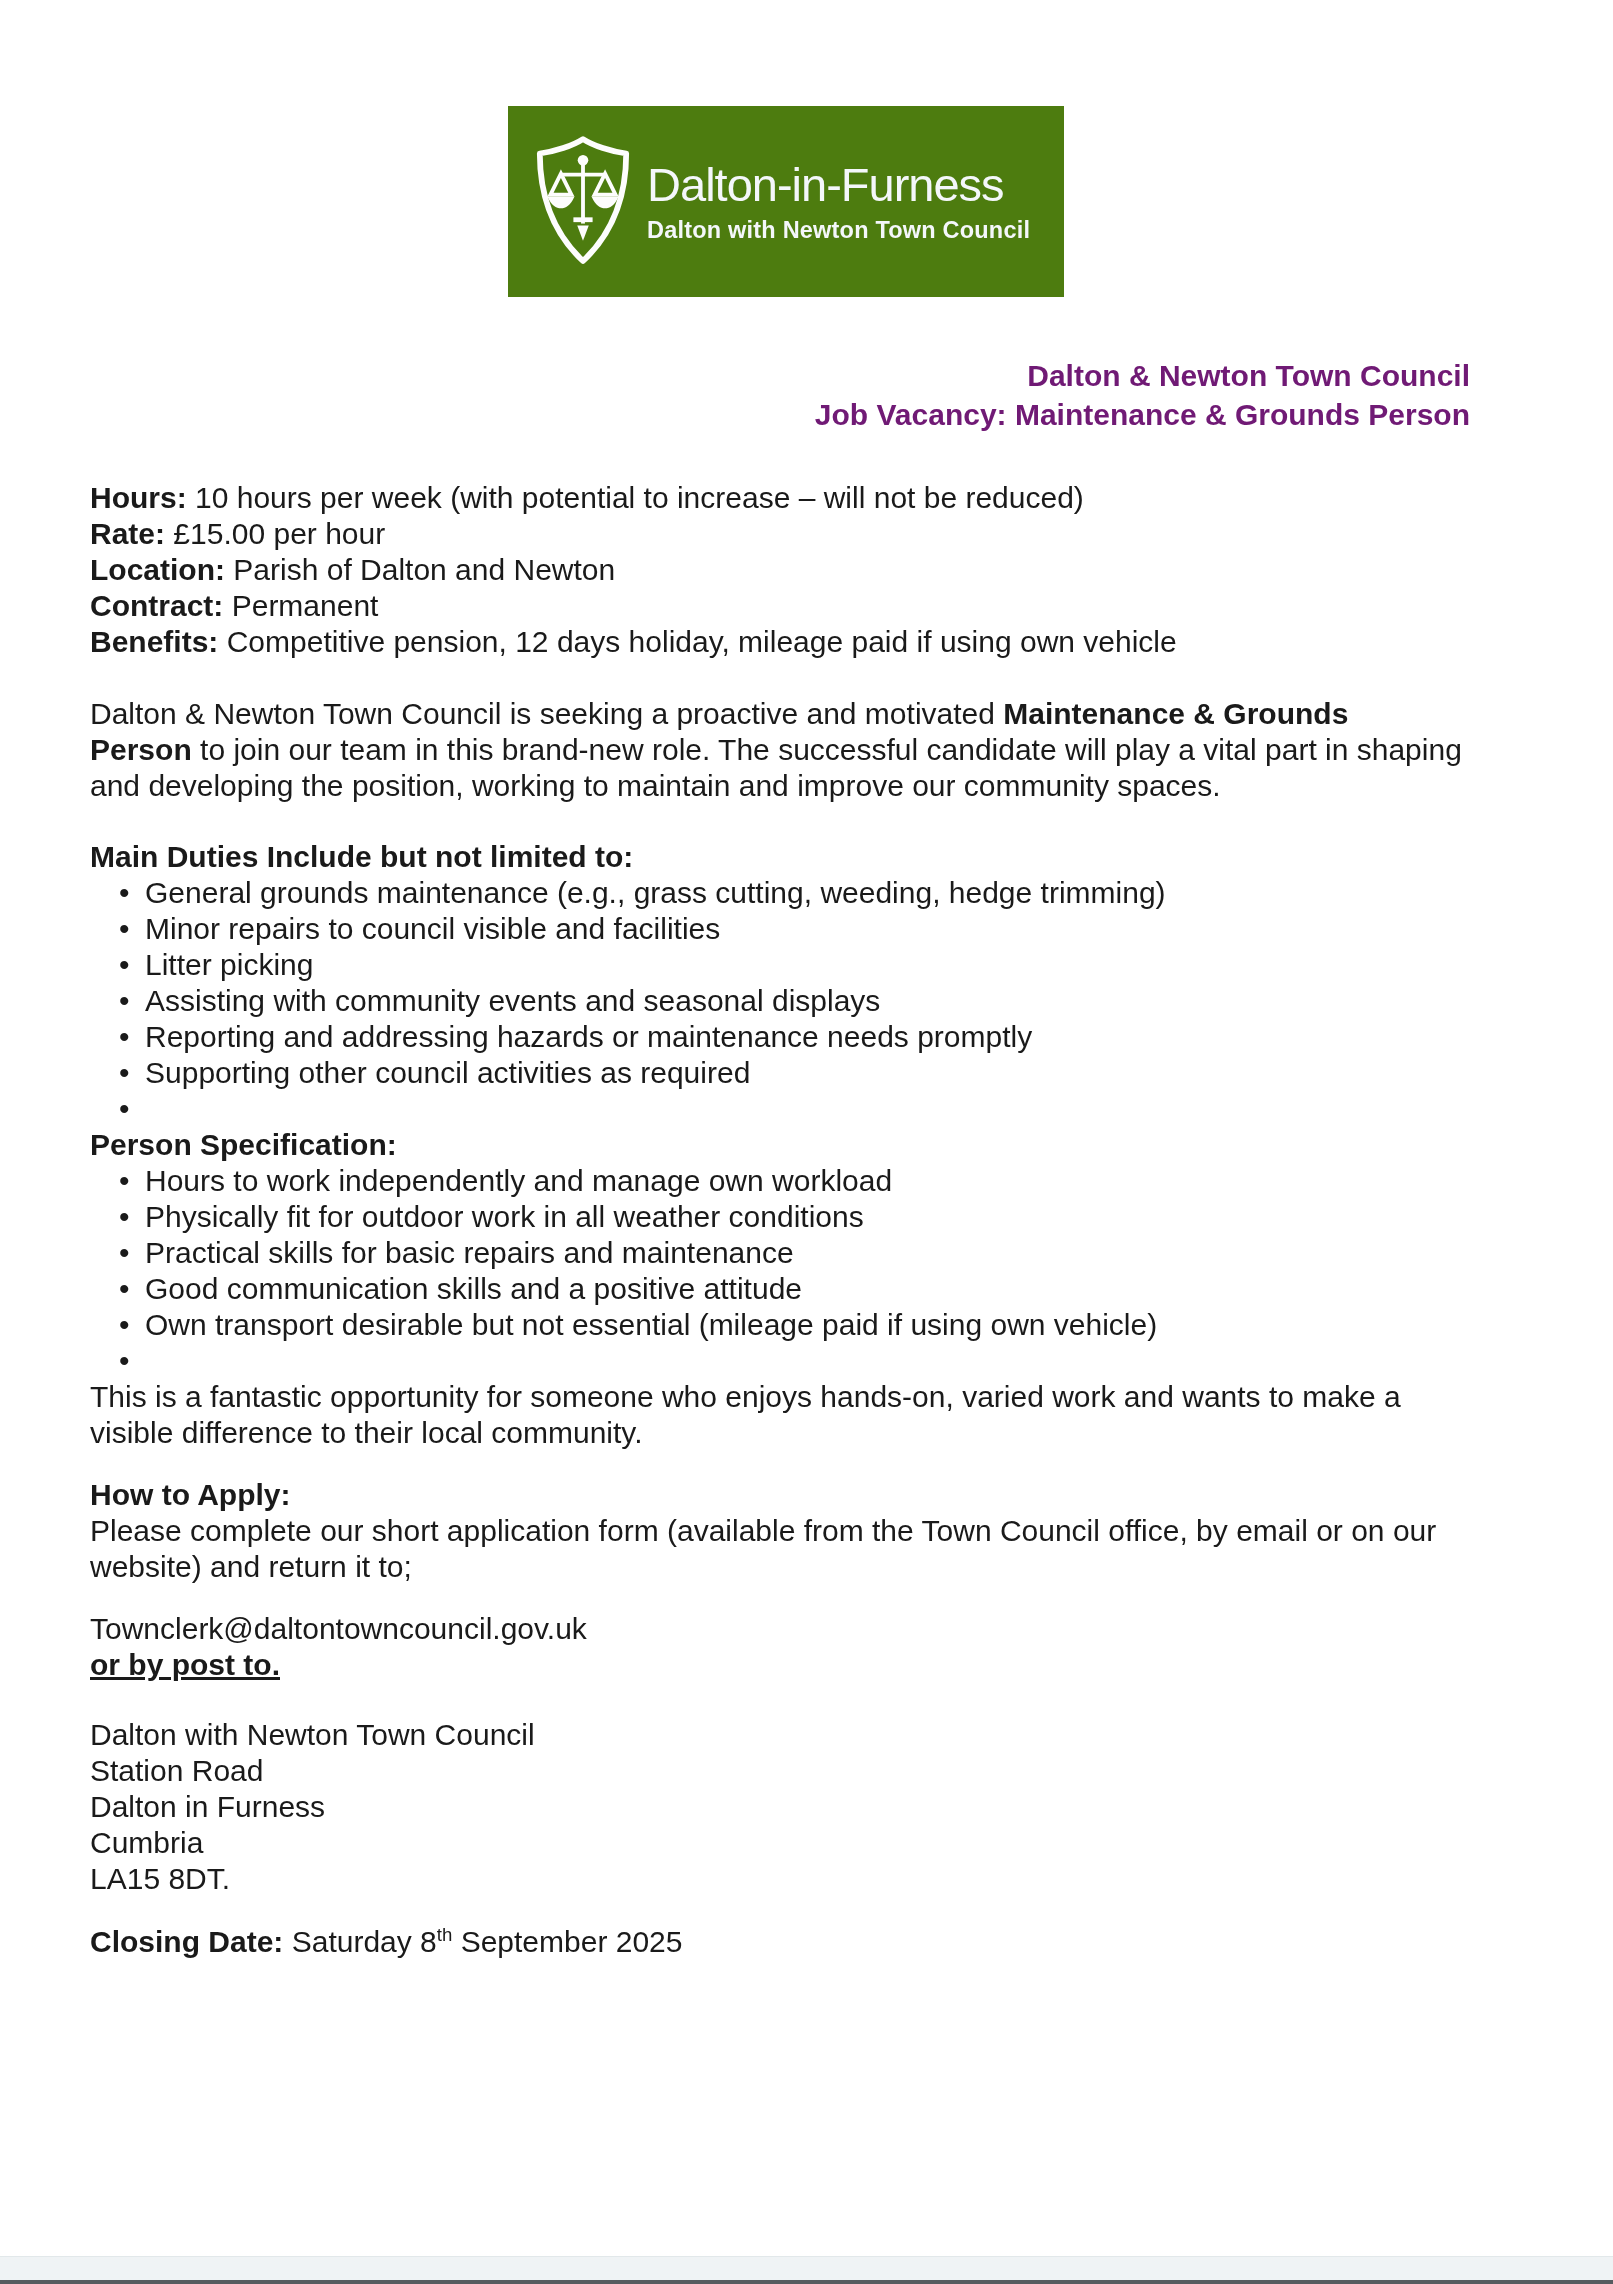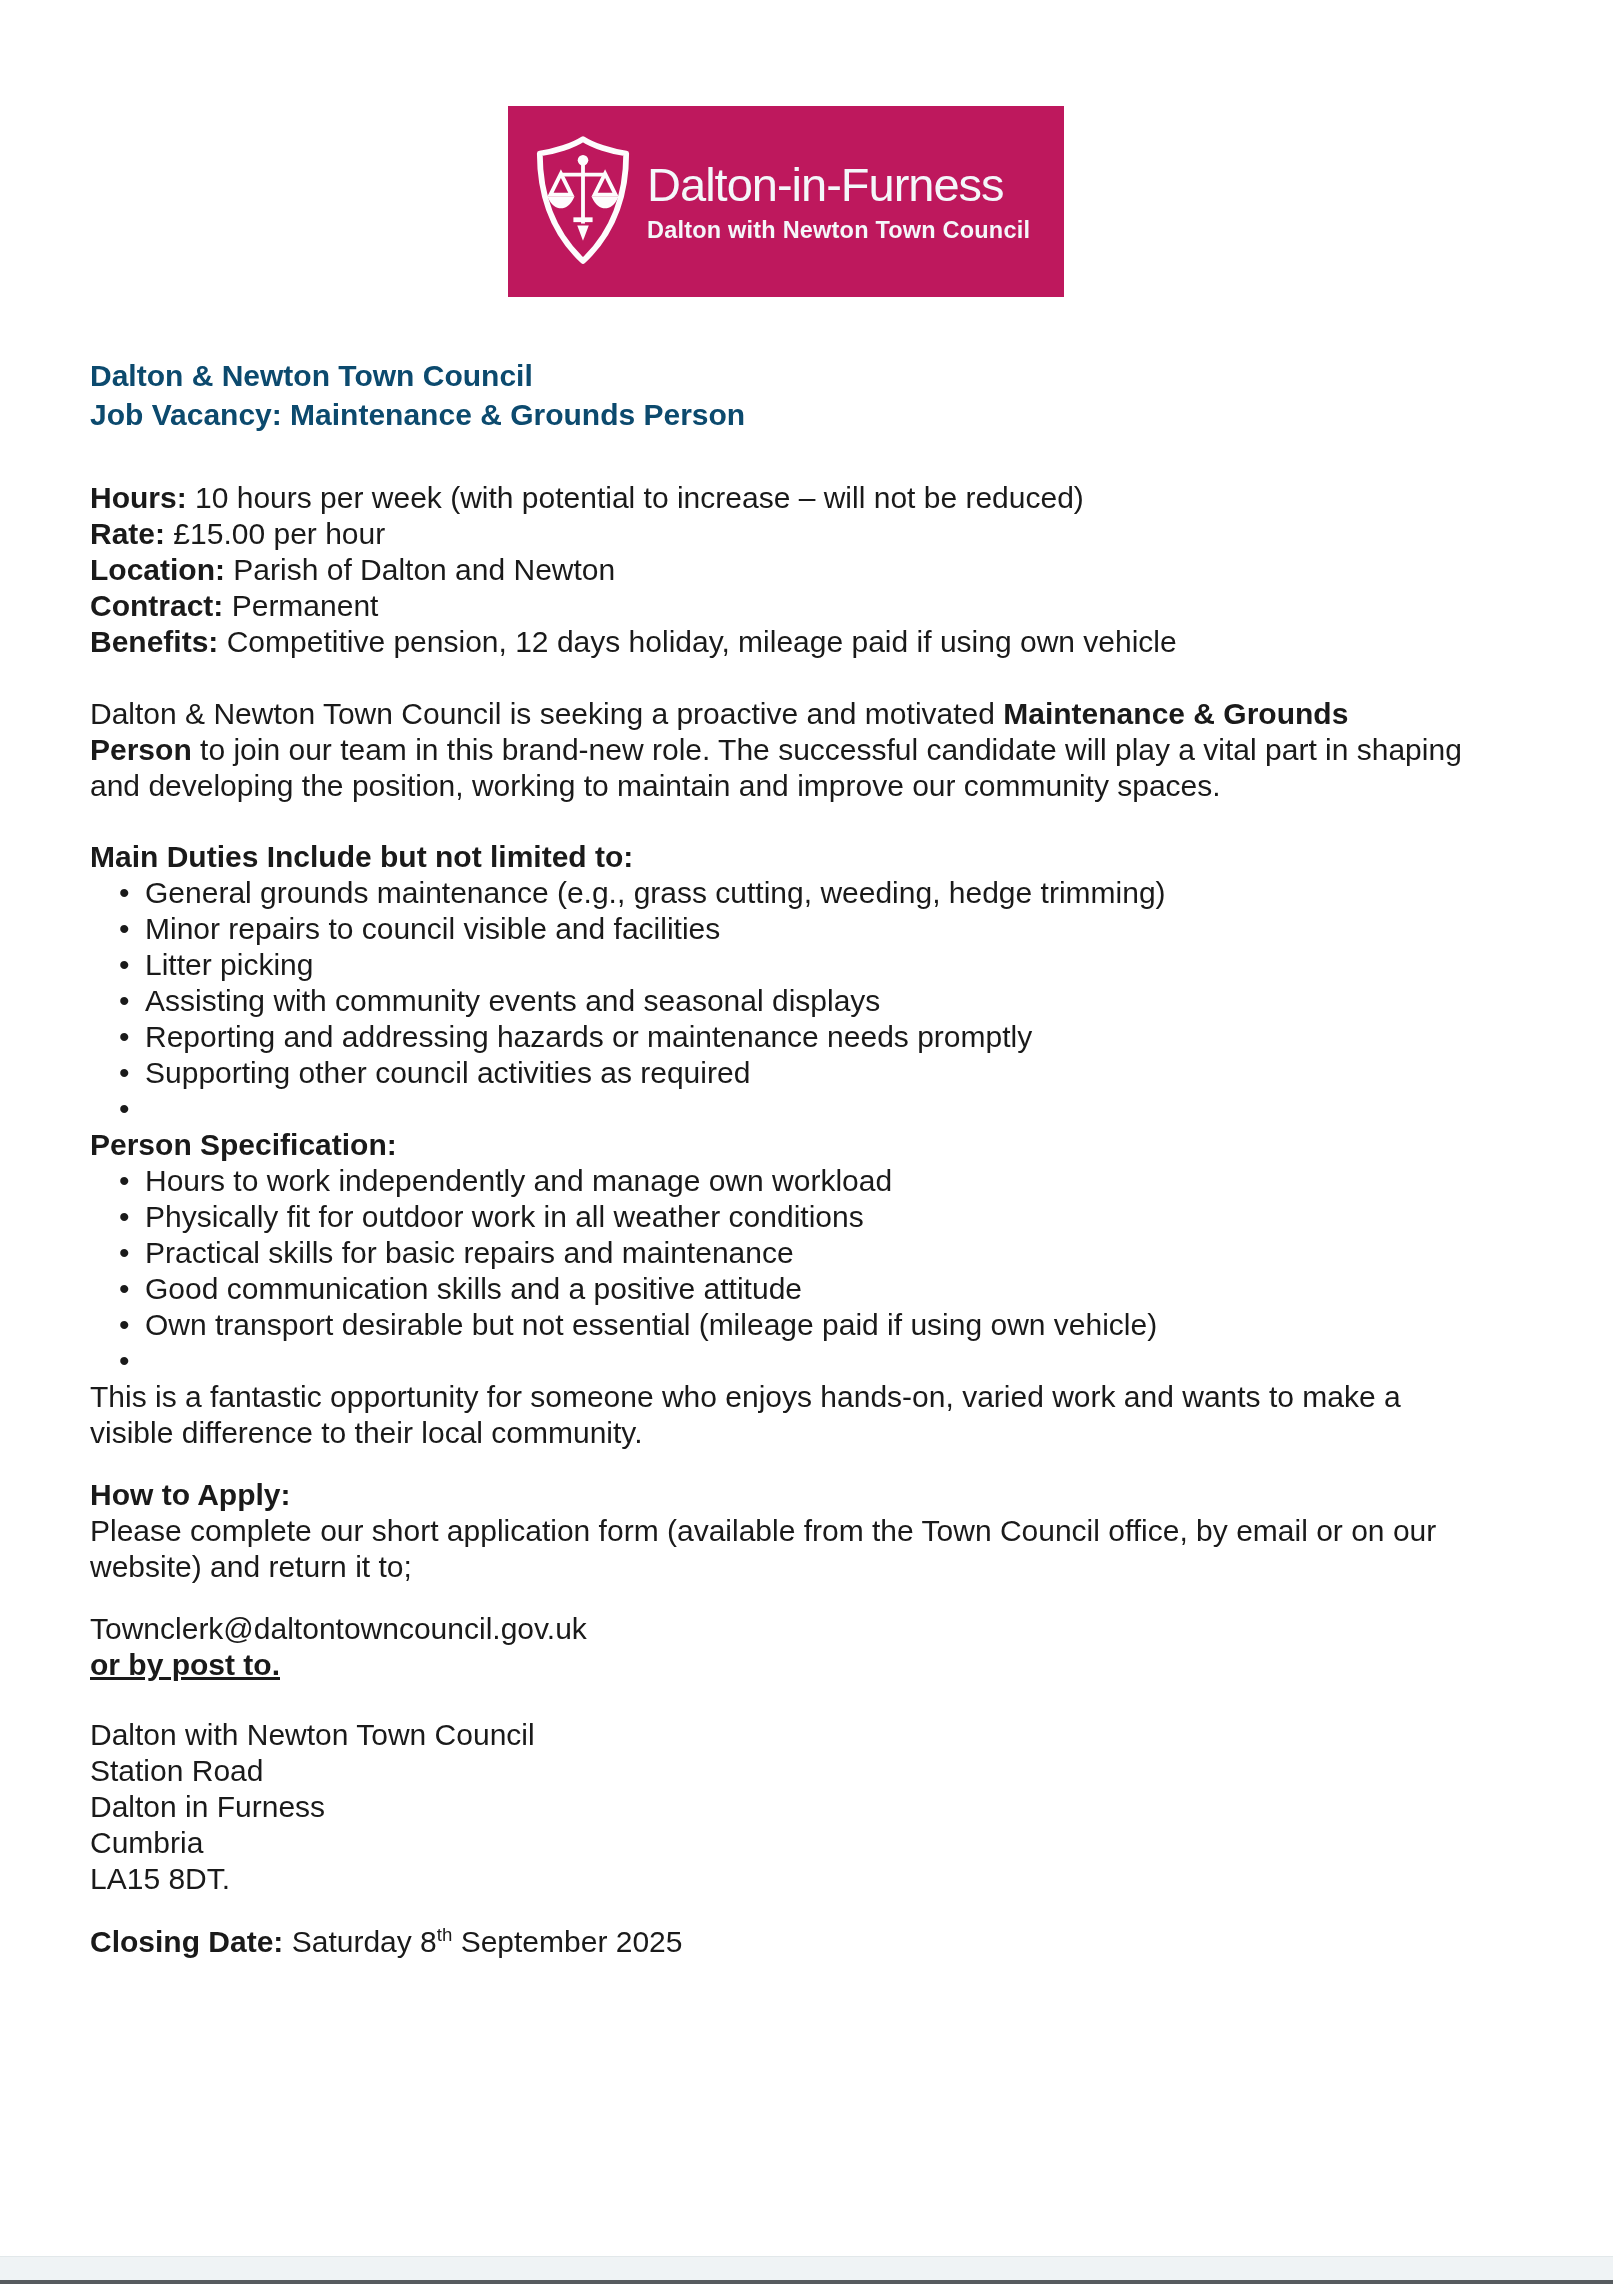--- a/index.html
+++ b/index.html
@@ -12,21 +12,21 @@
     line-height: 36px;
     color: #1a1a1a;
     overflow: hidden;
   }
 
   
   .logo-banner {
     position: absolute;
     left: 508px; top: 106px;
     width: 556px; height: 191px;
-    background: #be185d;
+    background: #4d7c0f;
     color: #f4f7fa;
     display: flex;
     align-items: center;
     padding-left: 27.4px;
     box-sizing: border-box;
   }
   .shield-svg { width: 96px; height: 135px; flex: 0 0 auto; margin-right: 15.7px; }
   .logo-textcol { display: flex; flex-direction: column; }
   .logo-title {
     font-size: 47px;
@@ -48,21 +48,22 @@
   .content {
     position: absolute;
     left: 90px; top: 356px;
     width: 1380px;
   }
   .doc-title {
     margin: 0;
     font-size: 30px;
     font-weight: bold;
     line-height: 39px;
-    color: #0c4a6e;
+    color: #701a75;
+    text-align: right;
   }
   .details { margin-top: 46px; }
   .detail-row { margin: 0; }
   .lbl { font-weight: bold; }
 
   .para { margin: 36px 0 0 0; }
   .pre-wrap { white-space: pre-line; }
   .para-looking { margin-top: 31px; }
 
   .sec-heading {

